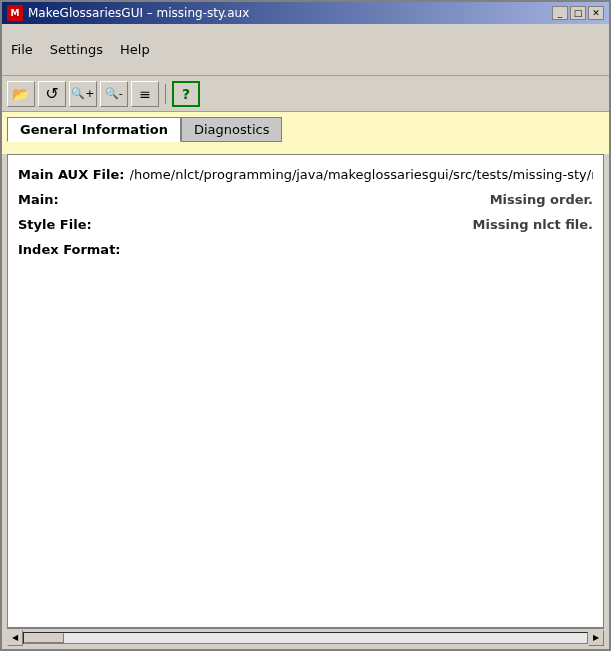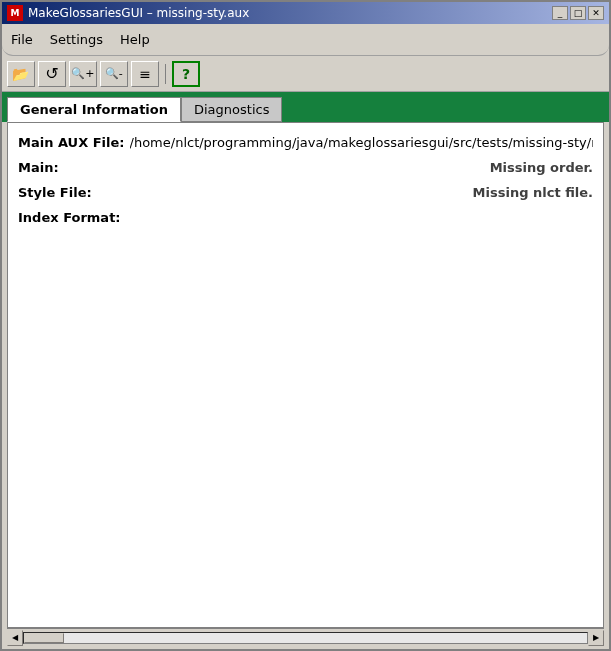--- a/index.html
+++ b/index.html
@@ -62,24 +62,23 @@
       cursor: pointer;
       display: flex;
       align-items: center;
       justify-content: center;
       color: #000;
     }
     .menu-bar {
       background: #d4d0c8;
       border-bottom: 1px solid #a0a0a0;
       display: flex;
-      padding: 6px 3px;
+      padding: 16px 3px;
       gap: 5px;
       flex-shrink: 0;
-      border-radius: 11px;
     }
     .menu-item {
       padding: 2px 6px;
       font-size: 13px;
       cursor: pointer;
     }
     .toolbar {
       background: #d4d0c8;
       border-bottom: 1px solid #a0a0a0;
       display: flex;
@@ -102,22 +101,22 @@
       justify-content: center;
       font-size: 14px;
     }
     .toolbar-separator {
       width: 1px;
       height: 20px;
       background: #808080;
       margin: 0 3px;
     }
     .tabs-container {
-      background: #15803d;
-      padding: 5px 5px 0 5px;
+      background: #fef9c3;
+      padding: 5px 5px 12px 5px;
       display: flex;
       flex-shrink: 0;
     }
     .tab {
       padding: 4px 12px;
       border: 1px solid #808080;
       background: #c8c8c8;
       cursor: pointer;
       font-size: 13px;
       position: relative;

